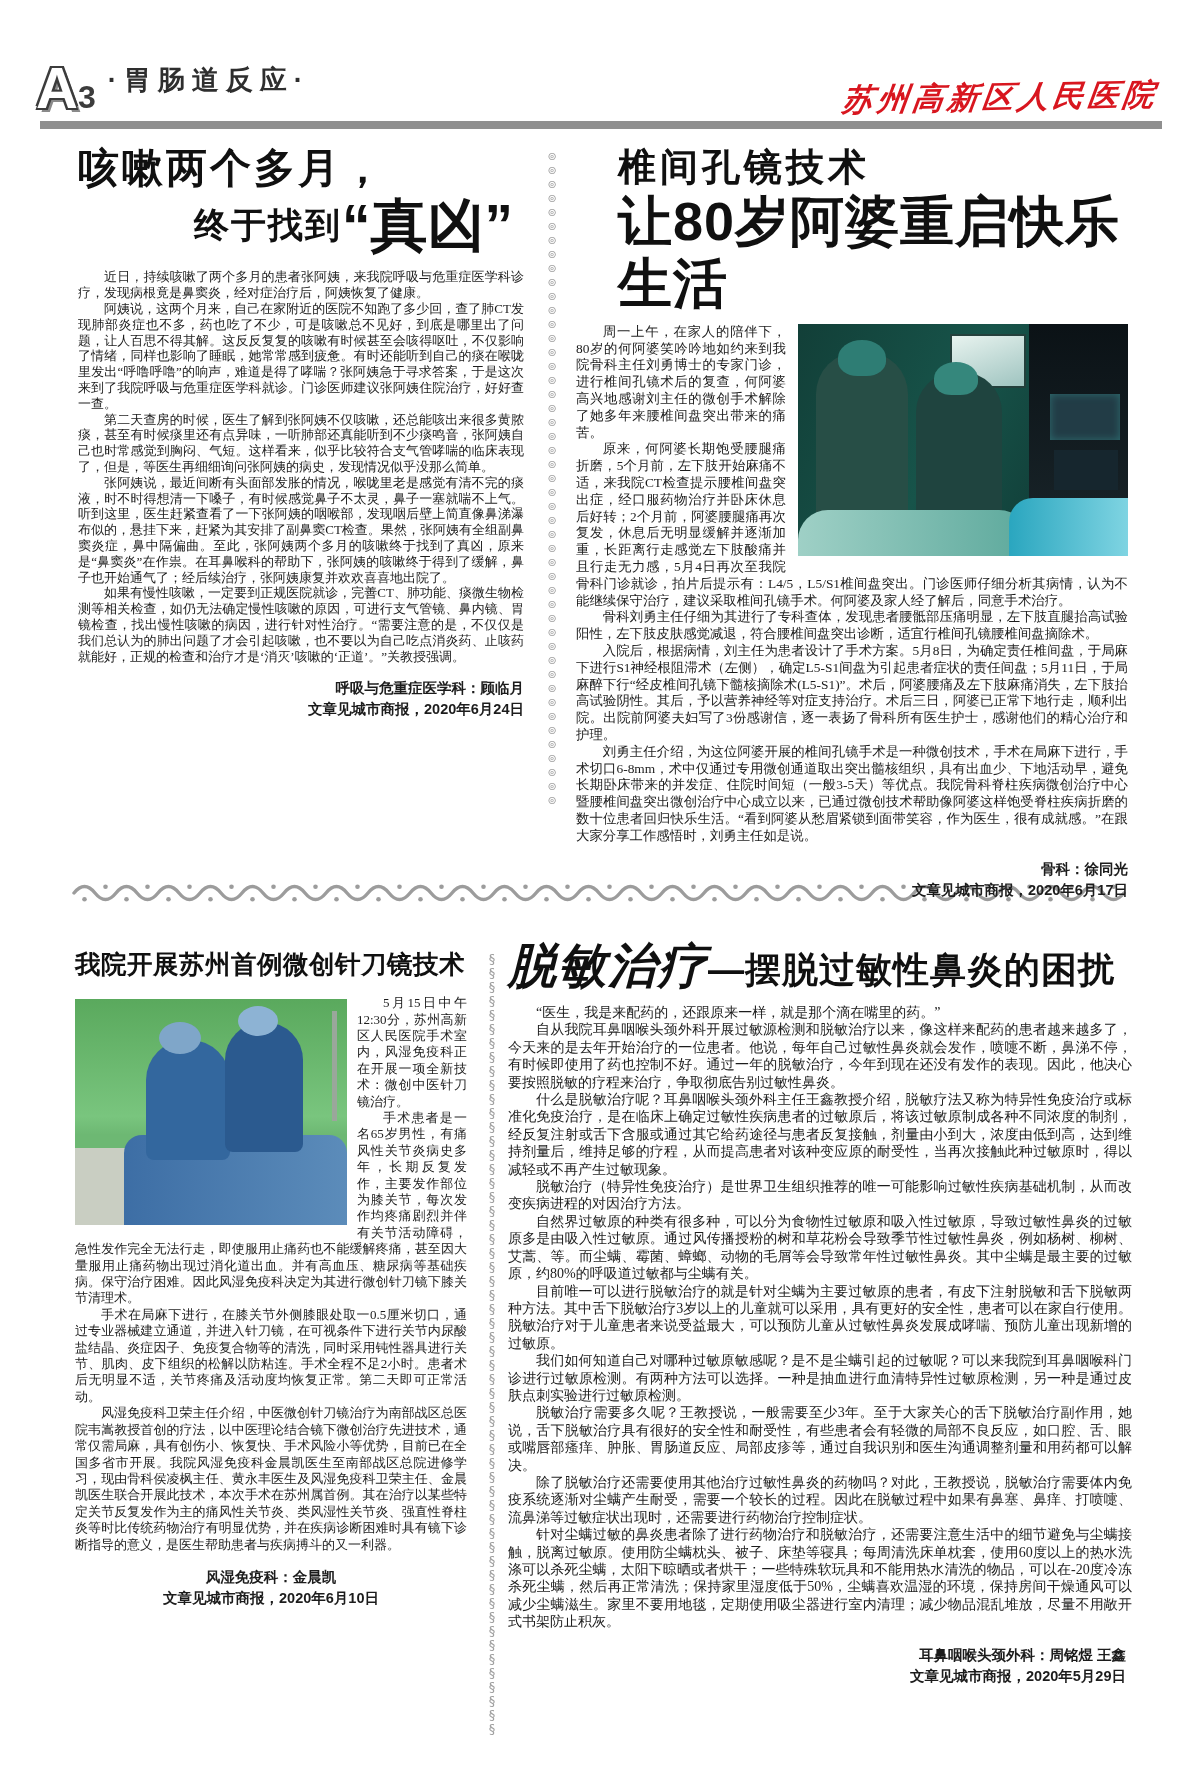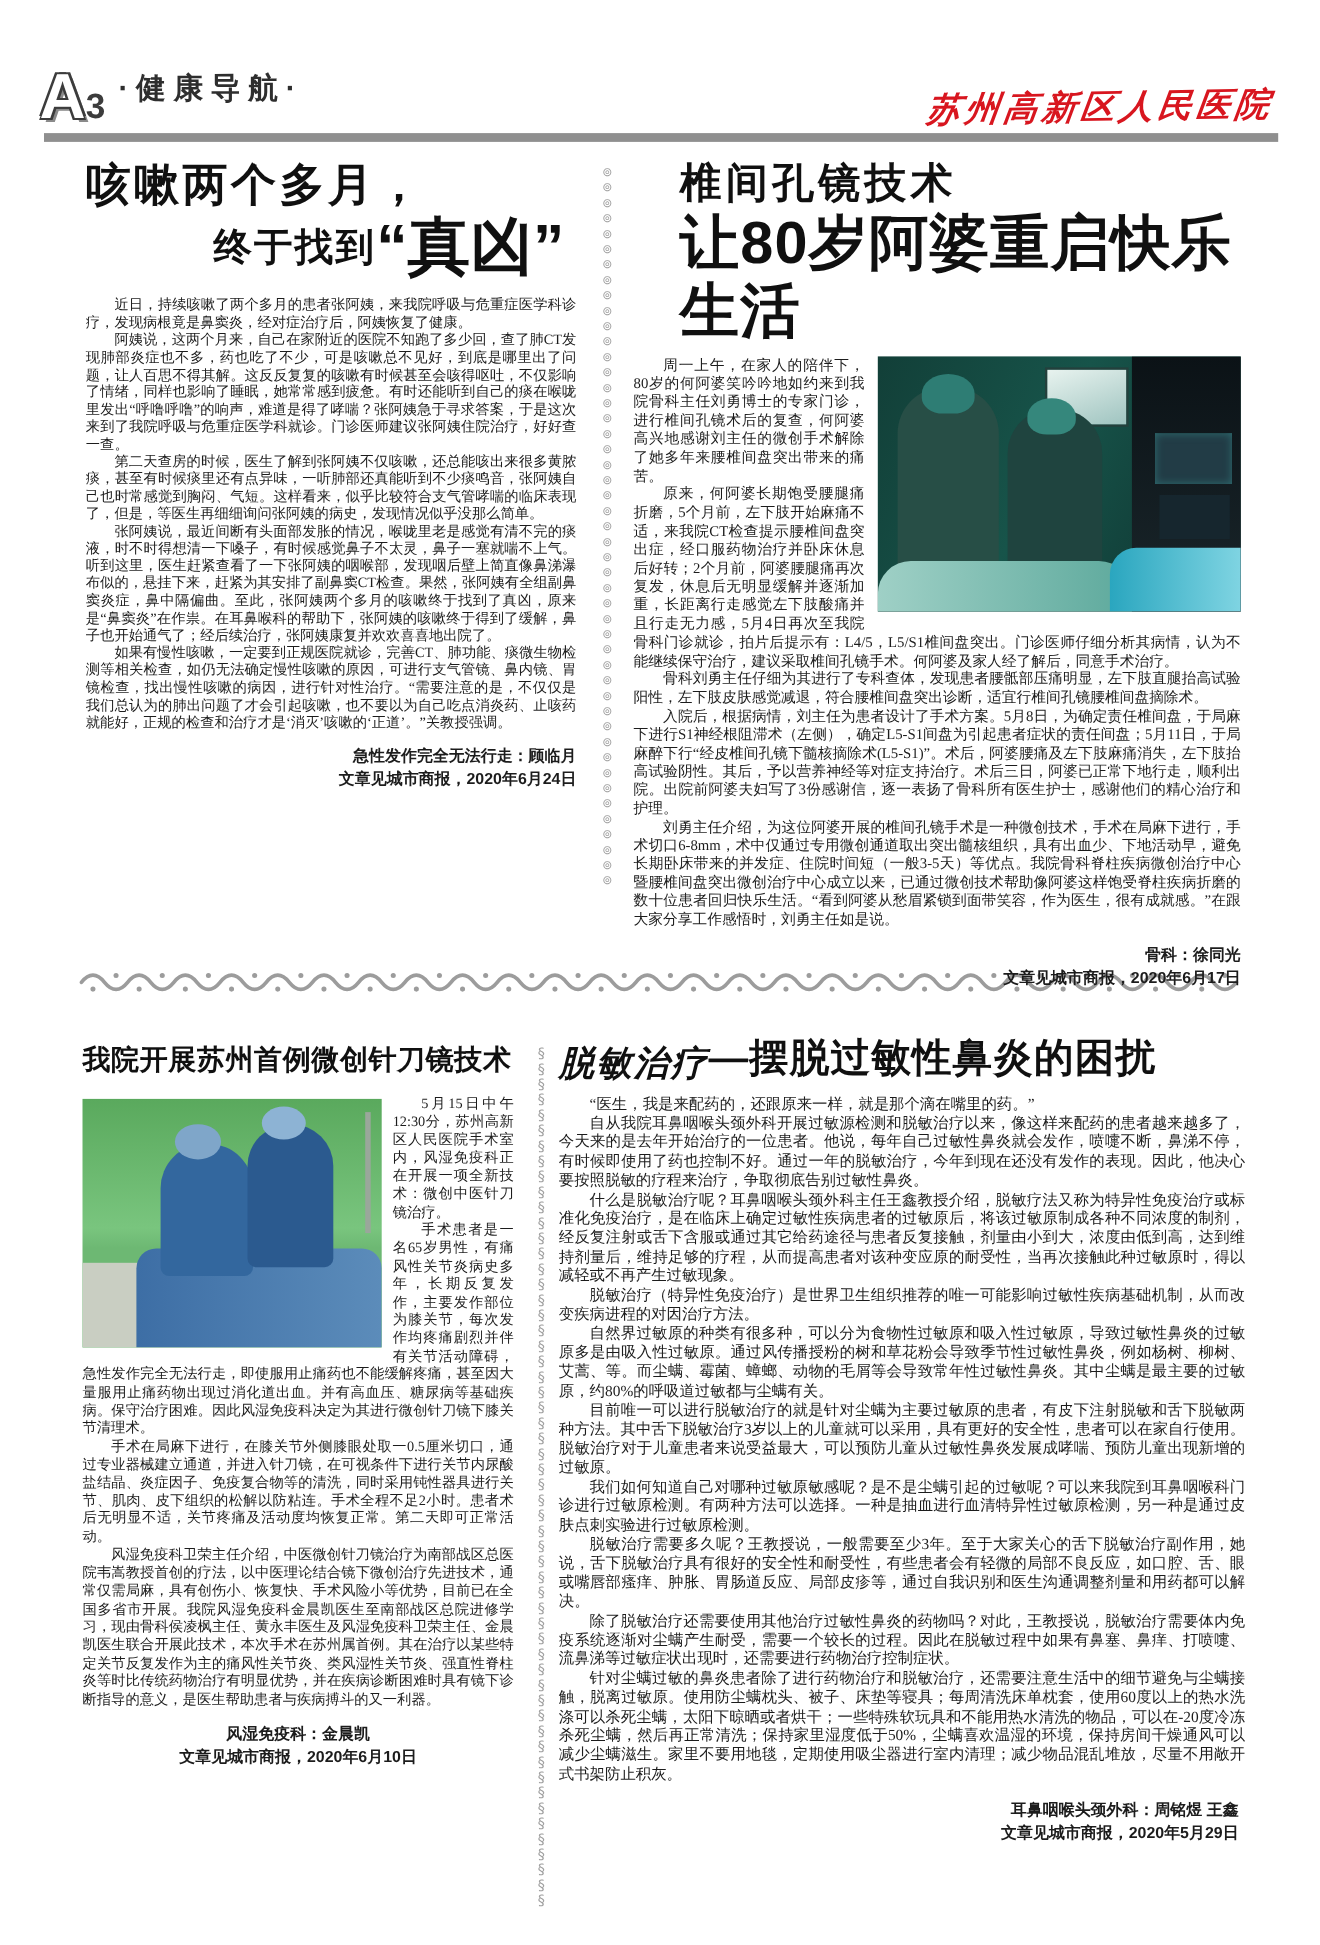--- a/index.html
+++ b/index.html
@@ -56,31 +56,31 @@
   .pn-floor{position:absolute;left:0;bottom:0;width:46%;height:34%;background:#c9cec2;}
   .pn-table{position:absolute;left:18%;bottom:0;width:82%;height:40%;background:linear-gradient(90deg,#3d6ea5,#5c8cba);border-radius:18px 18px 0 0;}
   .pn-surgeon1{position:absolute;left:26%;top:18%;width:84px;height:120px;background:#33679e;border-radius:40px 40px 8px 8px;}
   .pn-surgeon2{position:absolute;left:55%;top:10%;width:78px;height:130px;background:#2b5a8f;border-radius:38px 38px 8px 8px;}
   .pn-cap1{position:absolute;left:31%;top:10%;width:42px;height:32px;background:#7fa6c9;border-radius:50%;}
   .pn-cap2{position:absolute;left:60%;top:3%;width:40px;height:30px;background:#8db3d4;border-radius:50%;}
   .pn-pole{position:absolute;right:10px;top:12px;width:5px;height:110px;background:#9aa79b;}
   
   #art-allergy{left:508px;top:942px;width:624px;}
   .t4{display:flex;align-items:flex-end;color:#101010;}
-  .t4-script{font-family:"Liberation Serif","DejaVu Serif",serif;font-weight:bold;font-style:italic;font-size:32px;line-height:1;letter-spacing:2px;}
+  .t4-script{font-family:"Liberation Serif","DejaVu Serif",serif;font-weight:bold;font-style:italic;font-size:48px;line-height:1;letter-spacing:2px;}
   .t4-rest{font-family:"Liberation Sans","DejaVu Sans",sans-serif;font-weight:900;font-size:36px;line-height:1.1;letter-spacing:1px;}
   #art-allergy .body-text{margin-top:14px;font-size:14px;line-height:17.4px;}
   #art-allergy .byline{padding-right:6px;}
 </style>
 </head>
 <body>
 
 <div class="abs hdr-left">
   <div class="a3-badge"><span class="a3-a">A</span><span class="a3-3">3</span></div>
-  <div class="hdr-section">·健康导航·</div>
+  <div class="hdr-section">·胃肠道反应·</div>
 </div>
 <div class="abs hospital" style="color:#d8161f;">苏州高新区人民医院</div>
 <div class="abs hdr-bar"></div>
 
 <div class="abs chain" style="left:544px;top:150px;">⊚
 ⊚
 ⊚
 ⊚
 ⊚
 ⊚
@@ -247,21 +247,21 @@
       </div>
   </div>
   <div class="body-text">
       <p>近日，持续咳嗽了两个多月的患者张阿姨，来我院呼吸与危重症医学科诊疗，发现病根竟是鼻窦炎，经对症治疗后，阿姨恢复了健康。</p>
       <p>阿姨说，这两个月来，自己在家附近的医院不知跑了多少回，查了肺CT发现肺部炎症也不多，药也吃了不少，可是咳嗽总不见好，到底是哪里出了问题，让人百思不得其解。这反反复复的咳嗽有时候甚至会咳得呕吐，不仅影响了情绪，同样也影响了睡眠，她常常感到疲惫。有时还能听到自己的痰在喉咙里发出“呼噜呼噜”的响声，难道是得了哮喘？张阿姨急于寻求答案，于是这次来到了我院呼吸与危重症医学科就诊。门诊医师建议张阿姨住院治疗，好好查一查。</p>
       <p>第二天查房的时候，医生了解到张阿姨不仅咳嗽，还总能咳出来很多黄脓痰，甚至有时候痰里还有点异味，一听肺部还真能听到不少痰鸣音，张阿姨自己也时常感觉到胸闷、气短。这样看来，似乎比较符合支气管哮喘的临床表现了，但是，等医生再细细询问张阿姨的病史，发现情况似乎没那么简单。</p>
       <p>张阿姨说，最近间断有头面部发胀的情况，喉咙里老是感觉有清不完的痰液，时不时得想清一下嗓子，有时候感觉鼻子不太灵，鼻子一塞就喘不上气。听到这里，医生赶紧查看了一下张阿姨的咽喉部，发现咽后壁上简直像鼻涕瀑布似的，悬挂下来，赶紧为其安排了副鼻窦CT检查。果然，张阿姨有全组副鼻窦炎症，鼻中隔偏曲。至此，张阿姨两个多月的咳嗽终于找到了真凶，原来是“鼻窦炎”在作祟。在耳鼻喉科的帮助下，张阿姨的咳嗽终于得到了缓解，鼻子也开始通气了；经后续治疗，张阿姨康复并欢欢喜喜地出院了。</p>
       <p>如果有慢性咳嗽，一定要到正规医院就诊，完善CT、肺功能、痰微生物检测等相关检查，如仍无法确定慢性咳嗽的原因，可进行支气管镜、鼻内镜、胃镜检查，找出慢性咳嗽的病因，进行针对性治疗。“需要注意的是，不仅仅是我们总认为的肺出问题了才会引起咳嗽，也不要以为自己吃点消炎药、止咳药就能好，正规的检查和治疗才是‘消灭’咳嗽的‘正道’。”关教授强调。</p>
     </div>
   <div class="byline right">
-    <div>急性发作完全无法行走：顾临月</div>
+    <div>呼吸与危重症医学科：顾临月</div>
     <div>文章见城市商报，2020年6月24日</div>
   </div>
 </div>
 
 <div class="article" id="art-spine">
   <div class="t2">
     <div class="t2-l1">椎间孔镜技术</div>
     <div class="t2-l2">让80岁阿婆重启快乐生活</div>
   </div>
   <div class="body-text">

